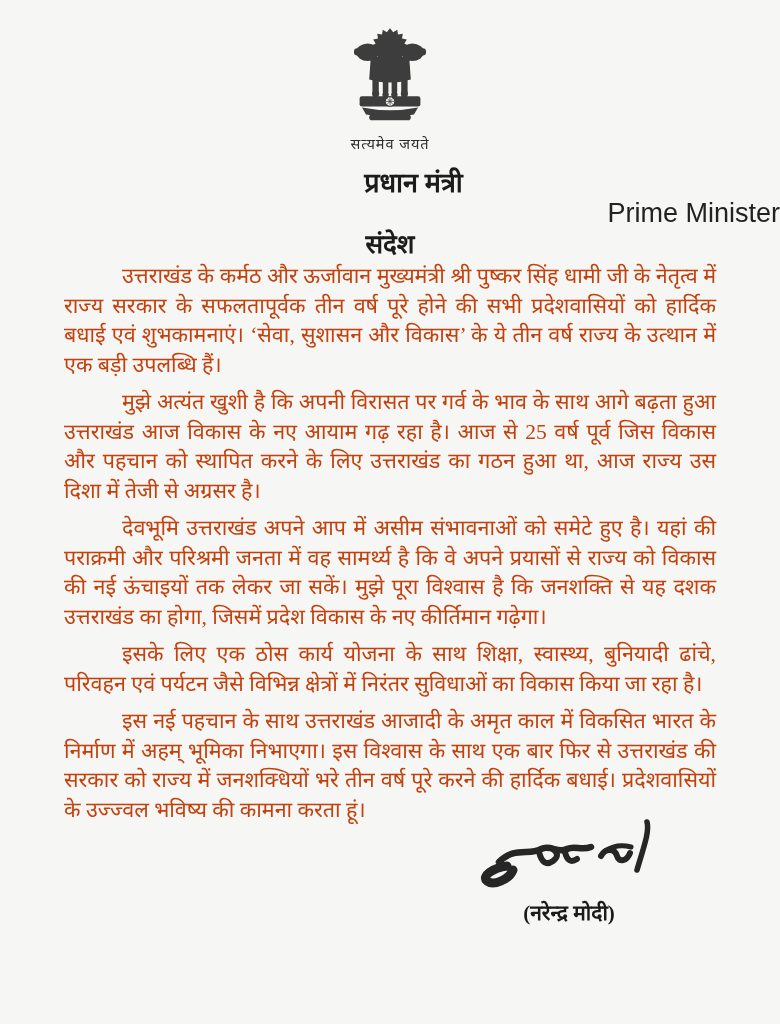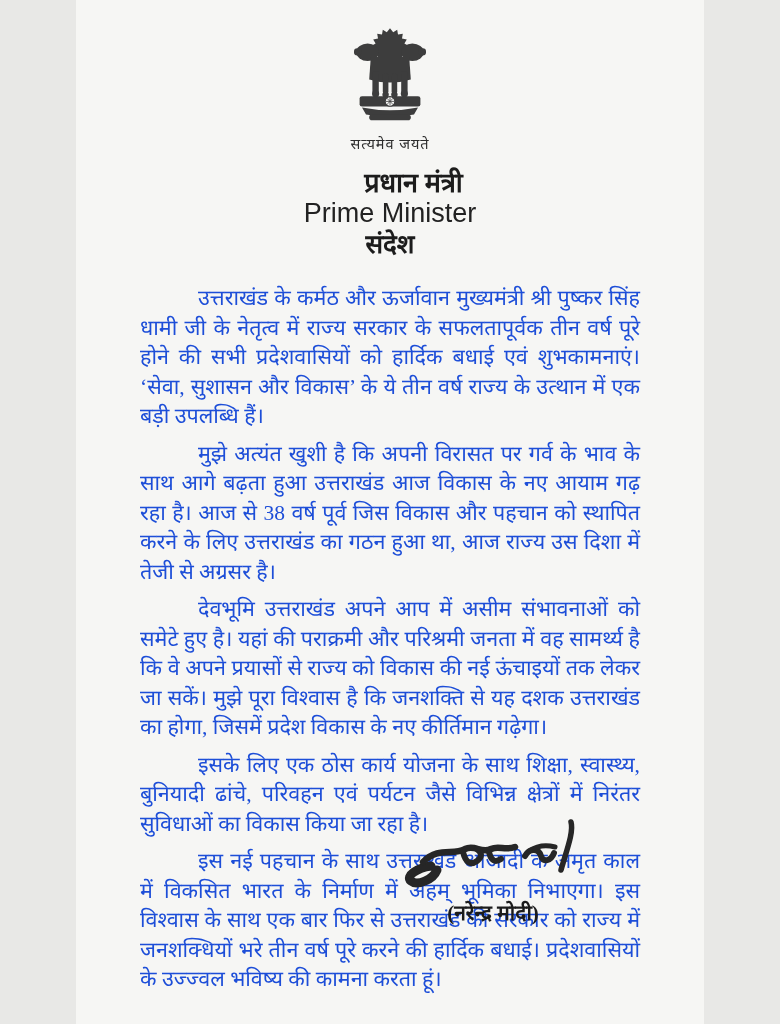--- a/index.html
+++ b/index.html
@@ -2,21 +2,21 @@
 <html lang="hi"><head>
 <meta charset="utf-8">
 <style>
   html, body {
     margin: 0;
     padding: 0;
     background: #e8e8e6;
   }
   .page {
     position: relative;
-    width: 628px;
+    width: 780px;
     height: 1024px;
     margin: 0 auto;
     background: #f6f6f4;
     color: #1c1c1c;
     font-family: "Liberation Serif", "DejaVu Serif", serif;
     overflow: hidden;
   }
   .header {
     text-align: center;
     padding-top: 26px;
@@ -37,32 +37,33 @@
     font-weight: bold;
     margin-top: 15px;
     line-height: 30px;
     padding-left: 47px;
   }
   .title-english {
     font-size: 27px;
     font-family: "Liberation Sans", "DejaVu Sans", sans-serif;
     color: #222;
     line-height: 31px;
+    text-align: right;
   }
   .subtitle {
     font-size: 26px;
     font-weight: bold;
     line-height: 31px;
   }
   .body-text {
-    margin: 24px 64px 0 64px;
+    margin: 2px 64px 0 64px;
     font-size: 21.5px;
     line-height: 29.5px;
     text-align: justify;
-    color: #1d4ed8;
+    color: #c2410c;
   }
   .body-text p {
     margin: 0 0 8px 0;
     text-indent: 58px;
   }
   .signature-block {
     position: absolute;
     top: 818px;
     right: 96px;
     width: 230px;
@@ -134,21 +135,21 @@
       </g>
     </svg>
     <div class="motto">सत्यमेव जयते</div>
     <div class="title-hindi">प्रधान मंत्री</div>
     <div class="title-english">Prime Minister</div>
     <div class="subtitle">संदेश</div>
   </div>
 
   <div class="body-text">
     <p>उत्तराखंड के कर्मठ और ऊर्जावान मुख्यमंत्री श्री पुष्कर सिंह धामी जी के नेतृत्व में राज्य सरकार के सफलतापूर्वक तीन वर्ष पूरे होने की सभी प्रदेशवासियों को हार्दिक बधाई एवं शुभकामनाएं। ‘सेवा, सुशासन और विकास’ के ये तीन वर्ष राज्य के उत्थान में एक बड़ी उपलब्धि हैं।</p>
-    <p>मुझे अत्यंत खुशी है कि अपनी विरासत पर गर्व के भाव के साथ आगे बढ़ता हुआ उत्तराखंड आज विकास के नए आयाम गढ़ रहा है। आज से 38 वर्ष पूर्व जिस विकास और पहचान को स्थापित करने के लिए उत्तराखंड का गठन हुआ था, आज राज्य उस दिशा में तेजी से अग्रसर है।</p>
+    <p>मुझे अत्यंत खुशी है कि अपनी विरासत पर गर्व के भाव के साथ आगे बढ़ता हुआ उत्तराखंड आज विकास के नए आयाम गढ़ रहा है। आज से 25 वर्ष पूर्व जिस विकास और पहचान को स्थापित करने के लिए उत्तराखंड का गठन हुआ था, आज राज्य उस दिशा में तेजी से अग्रसर है।</p>
     <p>देवभूमि उत्तराखंड अपने आप में असीम संभावनाओं को समेटे हुए है। यहां की पराक्रमी और परिश्रमी जनता में वह सामर्थ्य है कि वे अपने प्रयासों से राज्य को विकास की नई ऊंचाइयों तक लेकर जा सकें। मुझे पूरा विश्वास है कि जनशक्ति से यह दशक उत्तराखंड का होगा, जिसमें प्रदेश विकास के नए कीर्तिमान गढ़ेगा।</p>
     <p>इसके लिए एक ठोस कार्य योजना के साथ शिक्षा, स्वास्थ्य, बुनियादी ढांचे, परिवहन एवं पर्यटन जैसे विभिन्न क्षेत्रों में निरंतर सुविधाओं का विकास किया जा रहा है।</p>
     <p>इस नई पहचान के साथ उत्तराखंड आजादी के अमृत काल में विकसित भारत के निर्माण में अहम् भूमिका निभाएगा। इस विश्वास के साथ एक बार फिर से उत्तराखंड की सरकार को राज्य में जनशक्धियों भरे तीन वर्ष पूरे करने की हार्दिक बधाई। प्रदेशवासियों के उज्ज्वल भविष्य की कामना करता हूं।</p>
   </div>
 
   <div class="signature-block">
     <svg class="signature-scribble" viewBox="0 0 200 80" xmlns="http://www.w3.org/2000/svg" aria-hidden="true">
       <g fill="none" stroke="#262626" stroke-linecap="round" stroke-linejoin="round">
 
         <path d="M38,48 C24,50 12,58 18,63 C24,68 40,62 44,52" stroke-width="9"></path>

